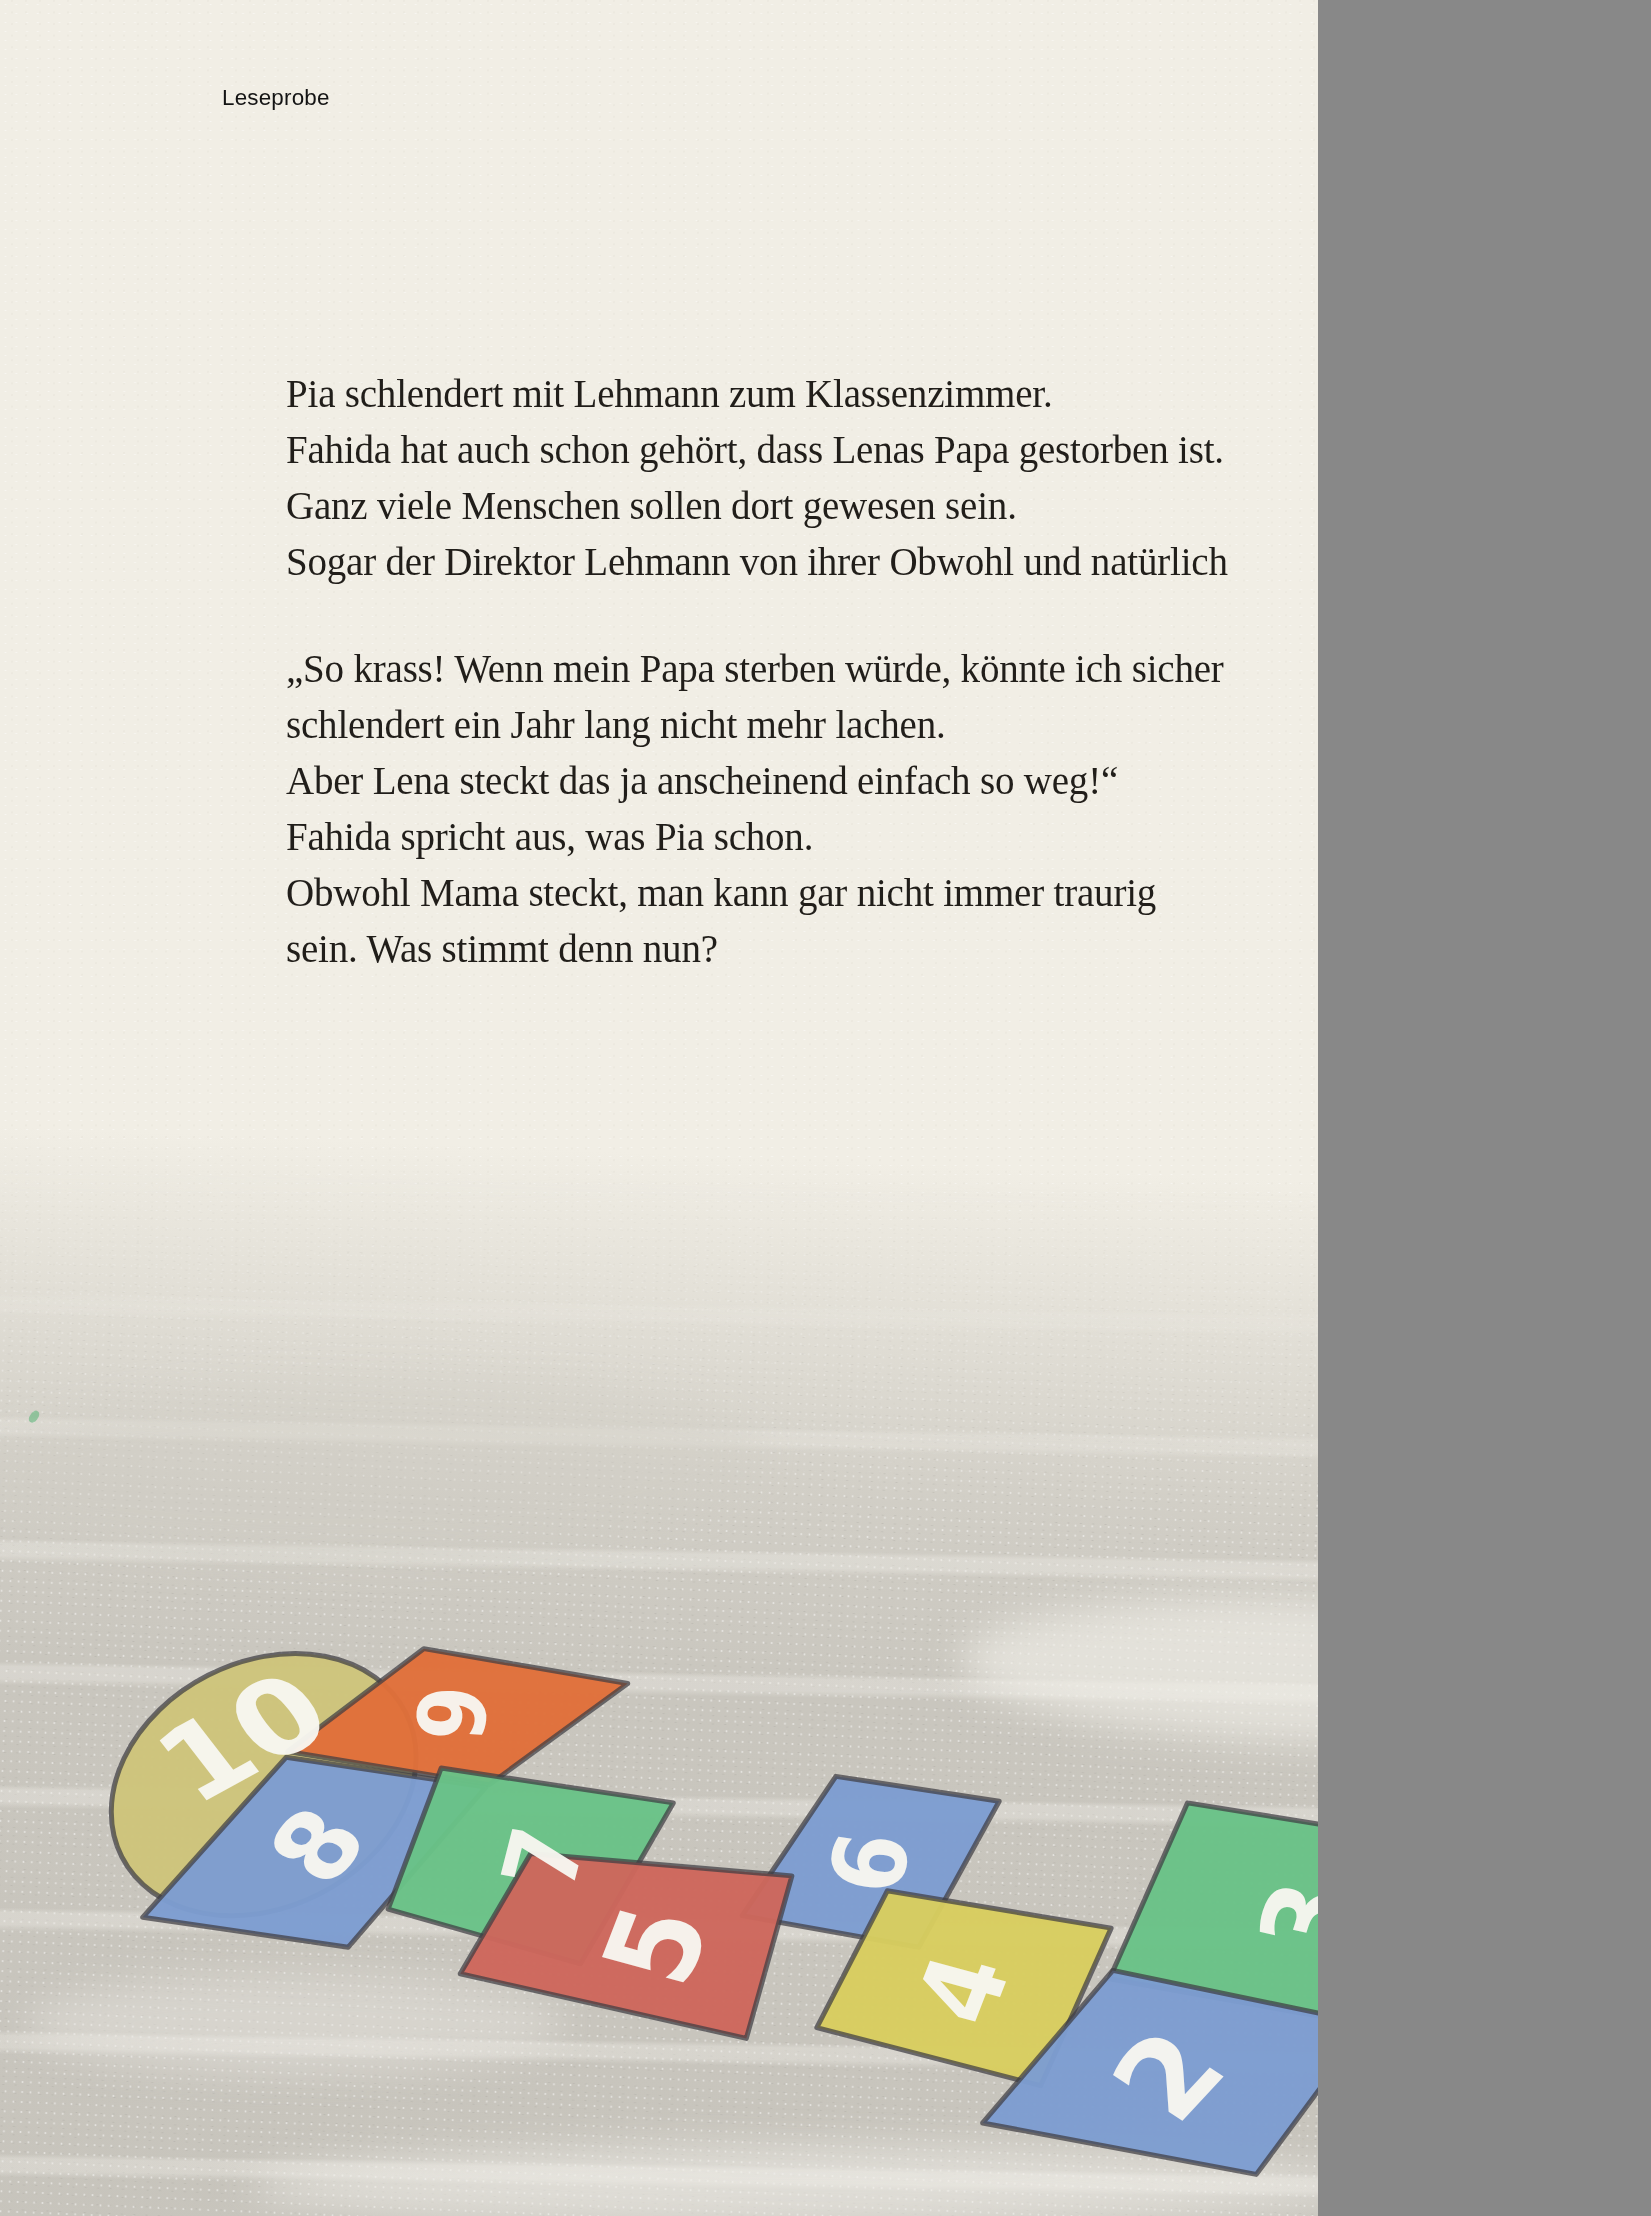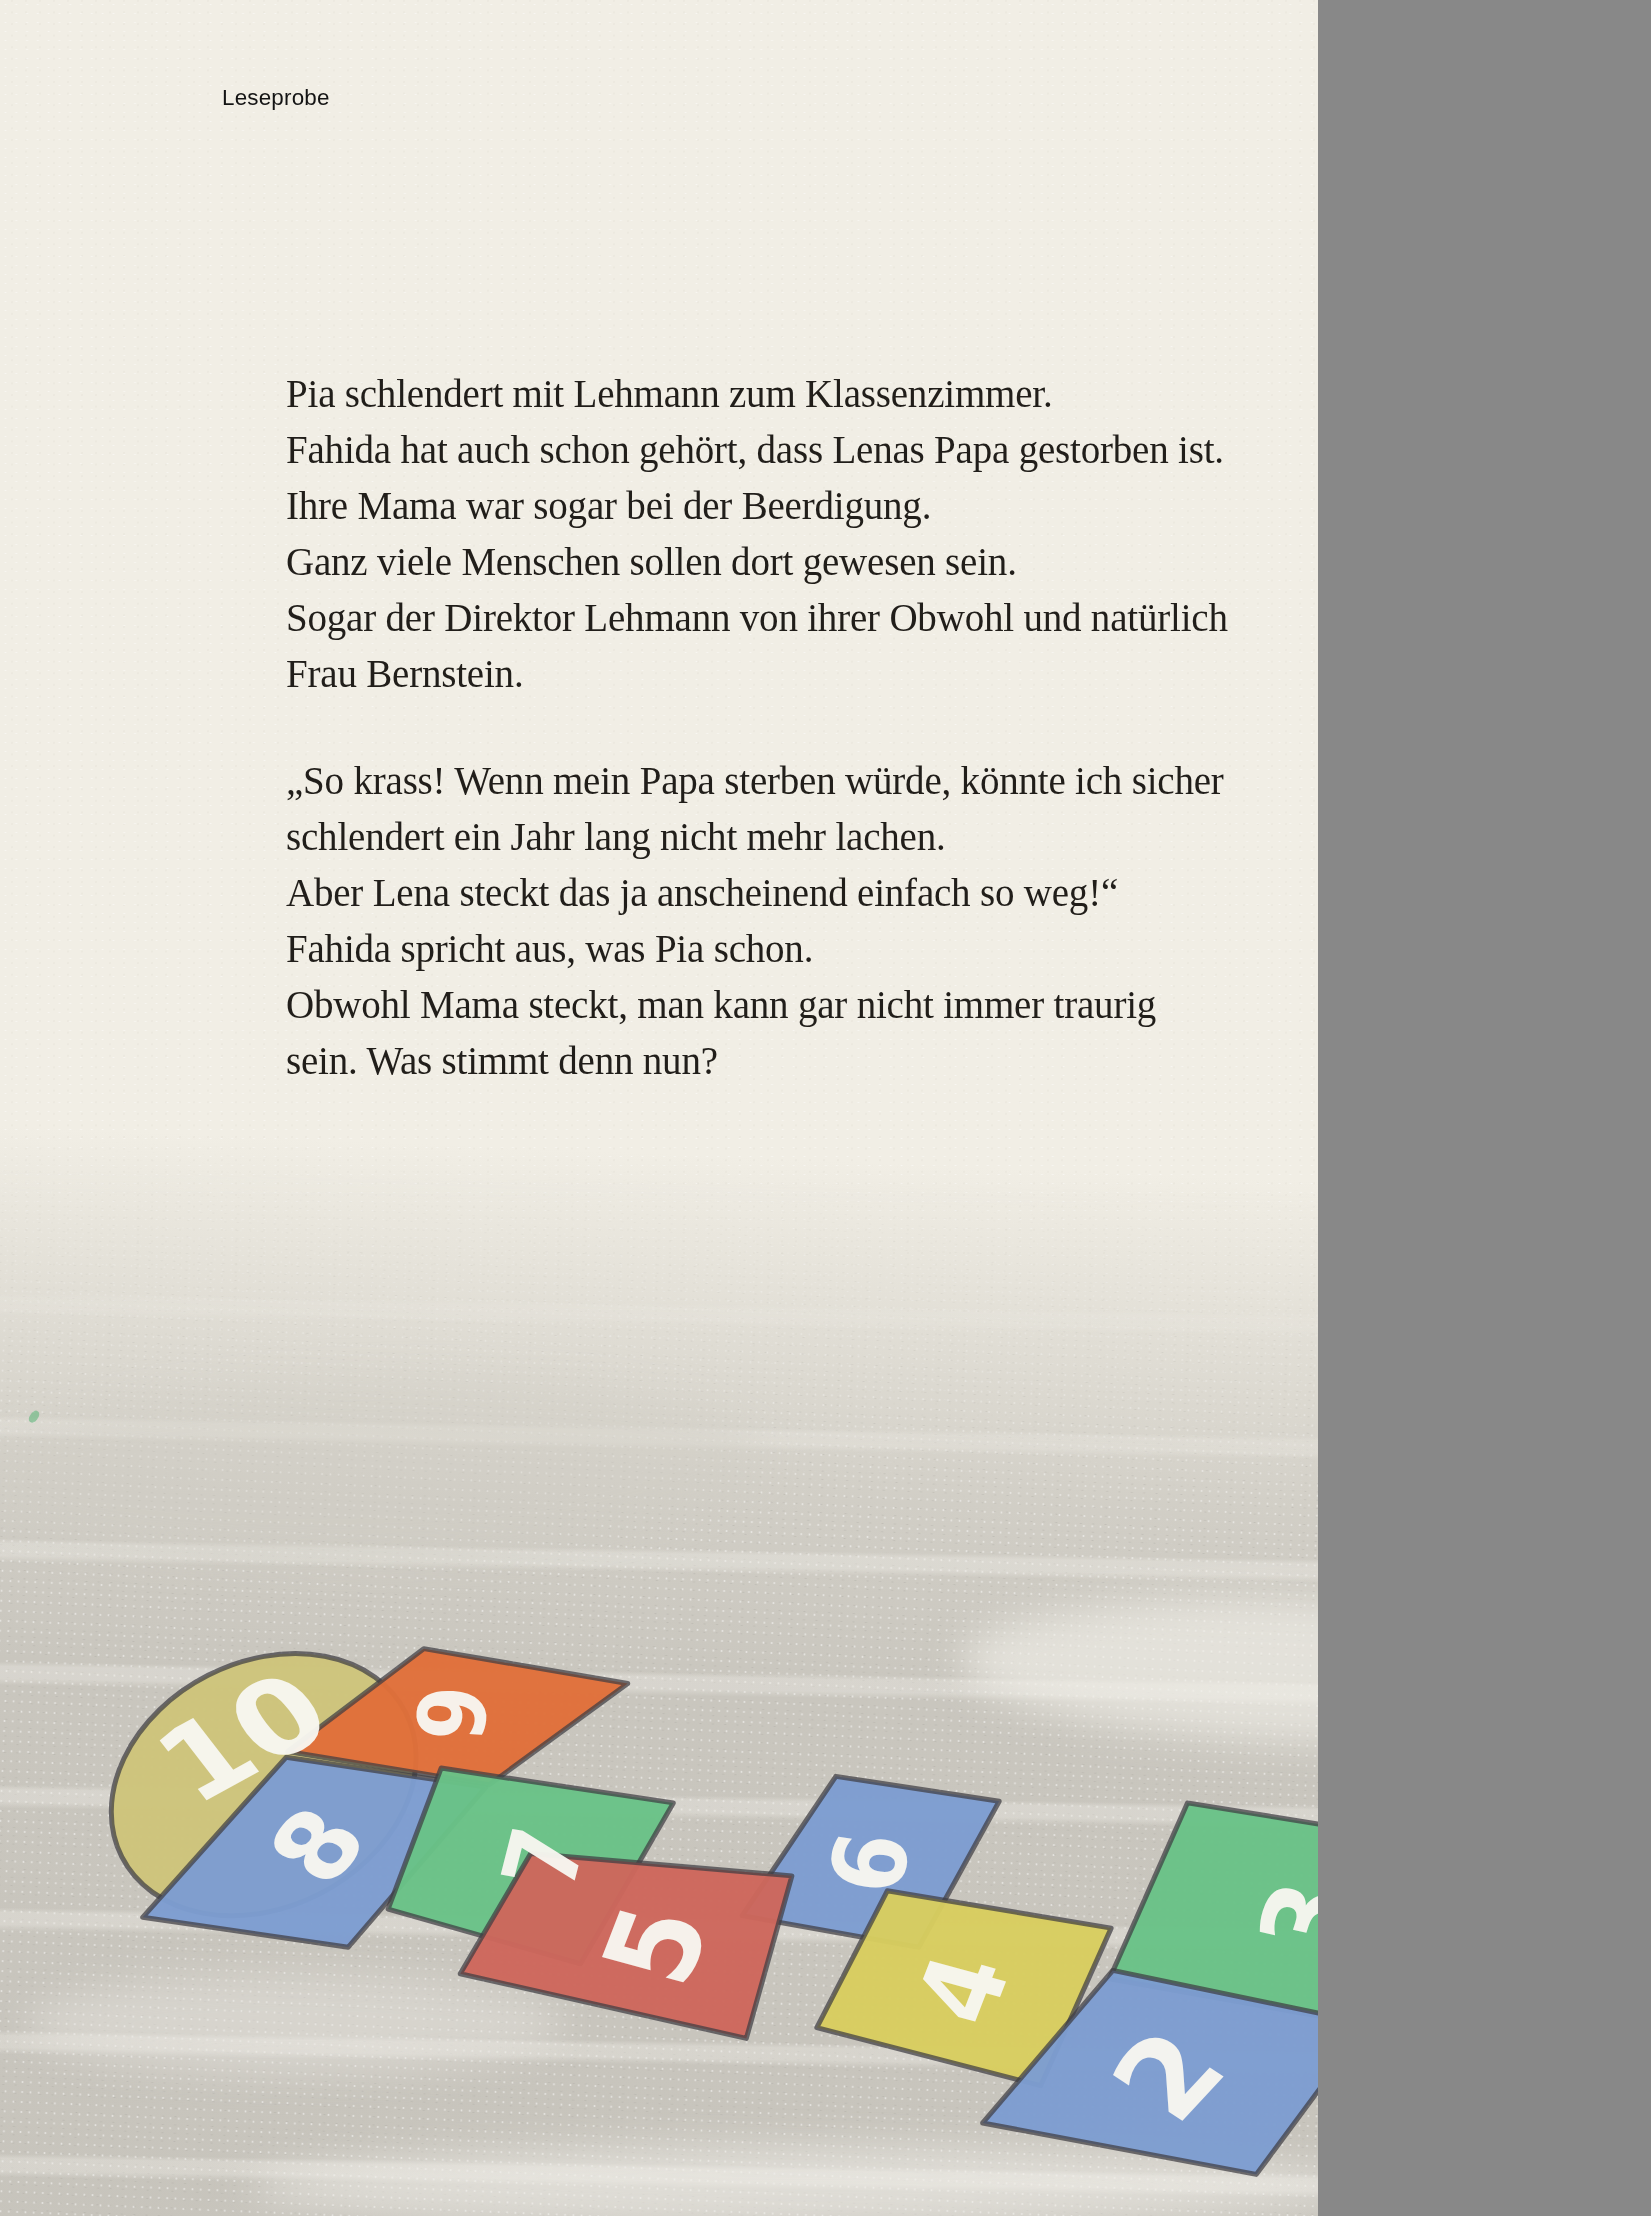--- a/index.html
+++ b/index.html
@@ -81,24 +81,22 @@
   <div class="streak s3"></div>
   <div class="streak s4"></div>
   <div class="speck"></div>
 
   <div class="header-label">Leseprobe</div>
 
   <div class="body-text">
     <div class="paragraph">
       <div class="line">Pia schlendert mit Lehmann zum Klassenzimmer.</div>
       <div class="line">Fahida hat auch schon gehört, dass Lenas Papa gestorben ist.</div>
-      <div class="line">Ihre Mama war sogar bei der Beerdigung.</div>
       <div class="line">Ganz viele Menschen sollen dort gewesen sein.</div>
       <div class="line">Sogar der Direktor Lehmann von ihrer Obwohl und natürlich</div>
-      <div class="line">Frau Bernstein.</div>
     </div>
     <div class="paragraph">
       <div class="line">„So krass! Wenn mein Papa sterben würde, könnte ich sicher</div>
       <div class="line">schlendert ein Jahr lang nicht mehr lachen.</div>
       <div class="line">Aber Lena steckt das ja anscheinend einfach so weg!“</div>
       <div class="line">Fahida spricht aus, was Pia schon.</div>
       <div class="line">Obwohl Mama steckt, man kann gar nicht immer traurig</div>
       <div class="line">sein. Was stimmt denn nun?</div>
     </div>
   </div>

